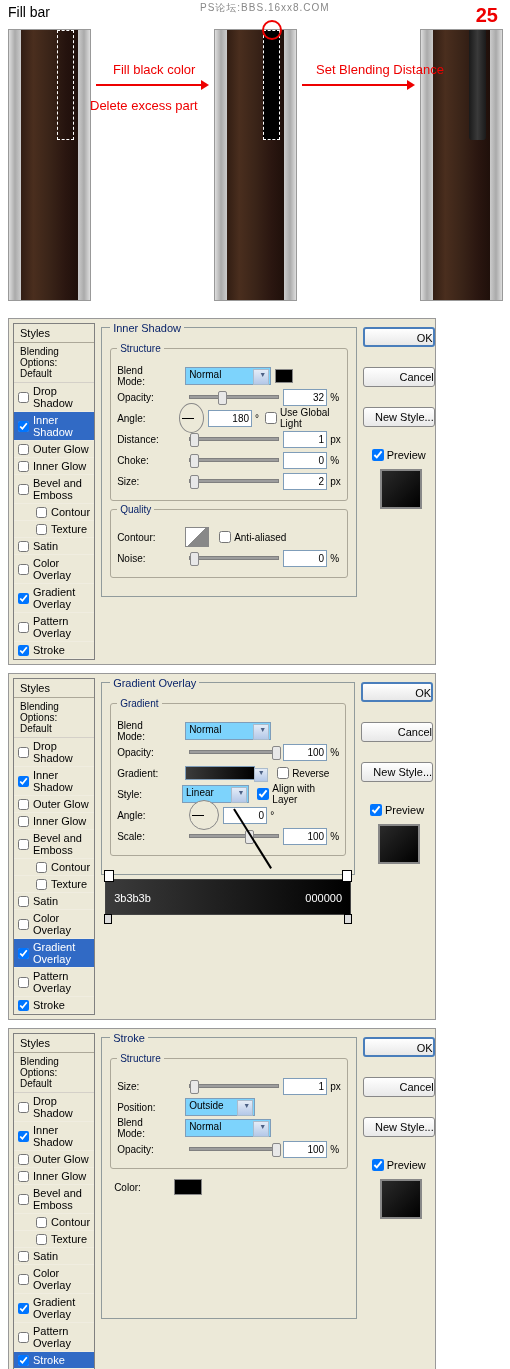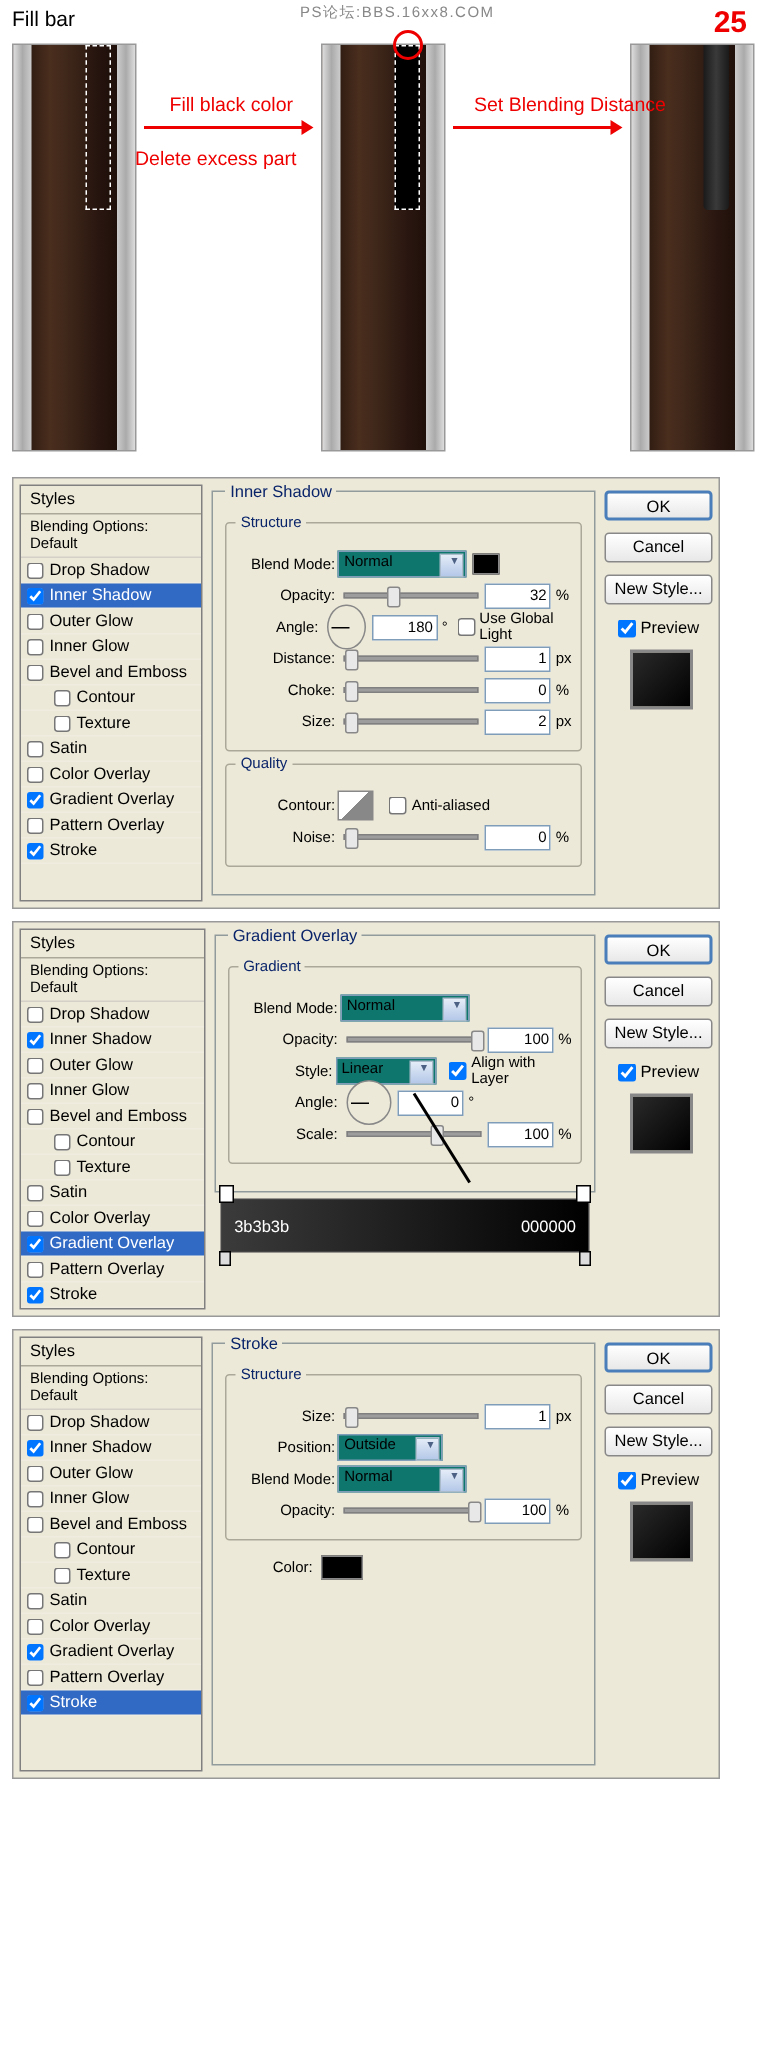--- a/index.html
+++ b/index.html
@@ -14,51 +14,51 @@
 .strip1{left:8px}
 .strip2{left:214px}
 .strip3{left:420px}
 .bar-sel{position:absolute;top:0;left:48px;width:17px;height:110px;border:1px dashed #fff;background:rgba(0,0,0,0.1)}
 .bar-black{position:absolute;top:0;left:48px;width:17px;height:110px;background:#000;border:1px dashed #fff}
 .bar-solid{position:absolute;top:0;left:48px;width:17px;height:110px;background:linear-gradient(90deg,#1a1a1a,#3a3a3a,#1a1a1a);border-radius:0 0 3px 3px}
 .circle-red{position:absolute;top:-10px;left:47px;width:20px;height:20px;border:2px solid #e00;border-radius:50%}
 .arrow{position:absolute;color:#e00;font-size:13px}
 .arrow-line{position:absolute;height:2px;background:#e00}
 .arrow-line::after{content:"";position:absolute;right:-8px;top:-4px;border:5px solid transparent;border-left:8px solid #e00}
-.dialog{width:472px;margin:8px;background:#ece9d8;border:1px solid #999;display:flex;padding:2px}
+.dialog{width:428px;margin:8px;background:#ece9d8;border:1px solid #999;display:flex;padding:2px}
 .styles-panel{width:140px;border:1px solid #808080;background:#ece9d8;margin:2px}
 .styles-hdr{padding:3px 6px;border-bottom:1px solid #aca899}
 .styles-sub{padding:3px 6px;border-bottom:1px solid #d4d0c8;font-size:10px}
 .style-item{padding:2px 4px;display:flex;align-items:center;border-bottom:1px solid #f0ede0;cursor:pointer}
 .style-item.sel{background:#316ac5;color:#fff}
 .style-item.sel span{color:#fff}
 .style-item input[type=checkbox]{margin-right:4px;width:11px;height:11px}
 .style-item.indent{padding-left:22px}
 .mid-panel{flex:1;margin:2px;position:relative}
 .fieldset{border:1px solid #919b9c;margin:4px 2px;padding:6px 8px 10px}
 .fieldset-title{position:relative;top:-12px;background:#ece9d8;display:inline-block;padding:0 3px;color:#0a246a;font-size:11px;font-weight:normal}
 .sub-fieldset{border:1px solid #aca899;margin:2px 0 8px;padding:4px 6px 8px;border-radius:3px}
 .sub-title{position:relative;top:-11px;background:#ece9d8;display:inline-block;padding:0 3px;color:#0a246a;font-size:10px}
 .row{display:flex;align-items:center;margin:1px 0;height:20px}
-.lbl{width:68px;text-align:right;padding-right:2px;font-size:10px}
-.combo{border:1px solid #7f9db9;background:#0f766e;height:18px;padding:1px 16px 1px 3px;position:relative;font-size:10px}
+.lbl{width:68px;text-align:left;padding-right:12px;font-size:10px}
+.combo{border:1px solid #7f9db9;background:#7dd3fc;height:18px;padding:1px 16px 1px 3px;position:relative;font-size:10px}
 .combo::after{content:"";position:absolute;right:1px;top:1px;width:14px;height:14px;background:linear-gradient(#e4ecf7,#b4c8e8);border:1px solid #abc}
 .combo::before{content:"▼";position:absolute;right:4px;top:3px;font-size:7px;color:#4d6185;z-index:1}
 .slider{width:90px;height:4px;background:#9d9d9d;border:1px solid #808080;position:relative;margin:0 4px}
 .slider-thumb{position:absolute;top:-5px;width:9px;height:14px;background:#e8e8e8;border:1px solid #888;border-radius:2px}
 .num-input{width:44px;height:17px;border:1px solid #7f9db9;background:#fff;padding:1px 2px;font-size:10px;text-align:right}
 .unit{margin-left:3px;font-size:10px}
 .angle-dial{width:30px;height:30px;border:1px solid #888;border-radius:50%;background:#ece9d8;position:relative;margin:0 4px}
 .angle-dial::after{content:"";position:absolute;width:12px;height:1px;background:#000;top:14px;left:2px}
 .sw{width:18px;height:14px;border:1px solid #888;background:#000;margin-left:4px}
 .sw.big{width:42px;height:40px;background:linear-gradient(135deg,#2a2a2a,#000);border:2px solid #888}
 .contour-sw{width:24px;height:20px;border:1px solid #888;background:linear-gradient(135deg,#fff 49%,#888 50%)}
 .cb{width:12px;height:12px;margin-right:3px}
 .right-panel{width:78px;margin:2px;display:flex;flex-direction:column;align-items:center;padding-top:4px}
-.btn{width:72px;height:20px;border:1px solid #888;border-radius:3px;background:linear-gradient(#fff,#e8e8e8);margin-bottom:8px;font-size:11px;text-align:center;line-height:18px;cursor:pointer}
+.btn{width:72px;height:20px;border:1px solid #888;border-radius:3px;background:linear-gradient(#fff,#e8e8e8);margin-bottom:20px;font-size:11px;text-align:right;line-height:18px;cursor:pointer}
 .btn.def{border:2px solid #4a7ebb}
 .prev-row{display:flex;align-items:center;margin:2px 0 8px}
 .grad-bar{width:100%;height:36px;background:linear-gradient(90deg,#3b3b3b,#000);border:1px solid #444;position:relative;margin-top:4px}
 .grad-bar::before,.grad-bar::after{content:"";position:absolute;width:8px;height:10px;background:#fff;border:1px solid #000}
 .grad-bar::before{top:-10px;left:-2px}
 .grad-bar::after{top:-10px;right:-2px}
 .grad-stop{position:absolute;bottom:-10px;width:8px;height:10px;background:#ddd;border:1px solid #000}
 .grad-txt{position:absolute;color:#fff;font-size:11px;top:12px}
 .grad-preview{width:70px;height:14px;background:linear-gradient(90deg,#3b3b3b,#000);border:1px solid #7f9db9;position:relative}
 .grad-preview::after{content:"▼";position:absolute;right:-14px;top:1px;font-size:7px;background:linear-gradient(#e4ecf7,#b4c8e8);width:12px;height:12px;text-align:center;border:1px solid #abc;color:#4d6185}
@@ -287,20 +287,26 @@
           </div>
         <div class="row">
             <span class="lbl">Opacity:</span>
             <div class="slider">
               <div class="slider-thumb" style="left:82px"></div>
             </div>
             <input class="num-input" value="100" style="">
             <span class="unit">%</span>
           </div>
         <div class="row">
+            <span class="lbl">Gradient:</span>
+            <div class="grad-preview"></div>
+            <input type="checkbox" class="cb" style="margin-left: 22px;">
+            <span style="font-size:10px">Reverse</span>
+          </div>
+        <div class="row">
             <span class="lbl">Style:</span>
             <div class="combo" style="width:70px">Linear</div>
             <input type="checkbox" class="cb" checked="" style="margin-left: 8px;">
             <span style="font-size:10px">Align with Layer</span>
           </div>
         <div class="row">
             <span class="lbl">Angle:</span>
             <div class="angle-dial"></div>
             <input class="num-input" value="0" style="">
             <span class="unit">°</span>

